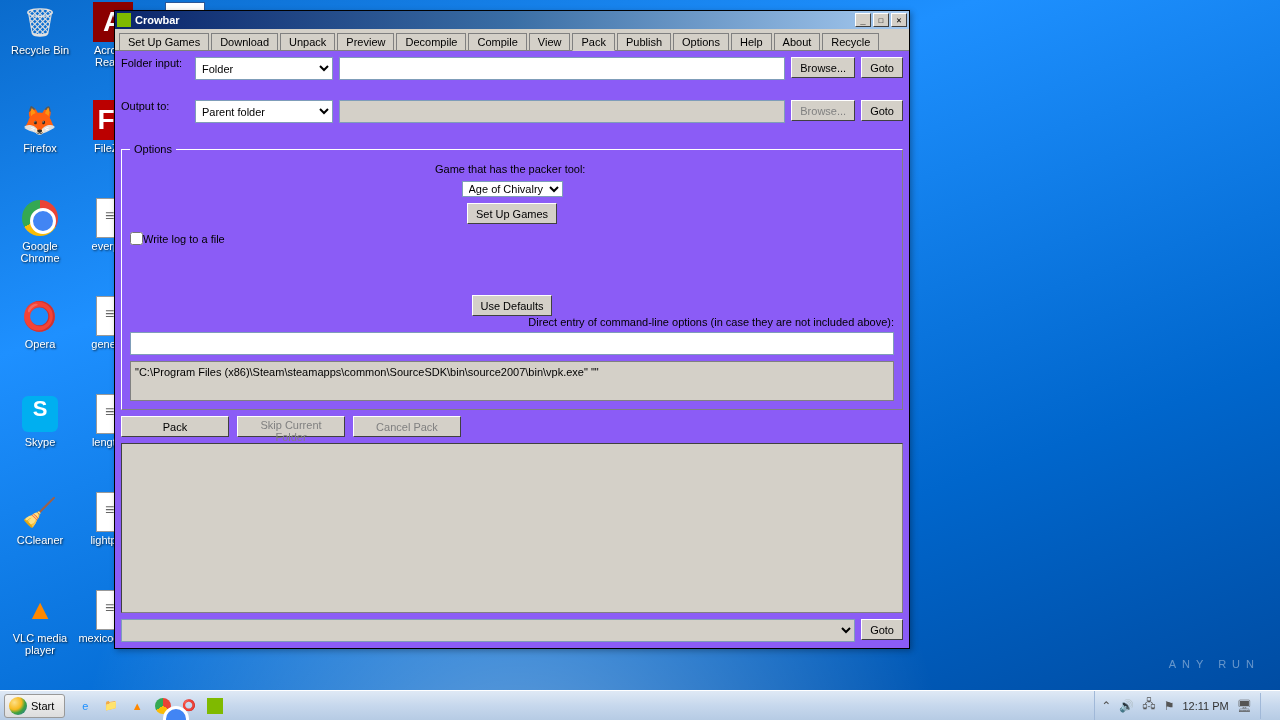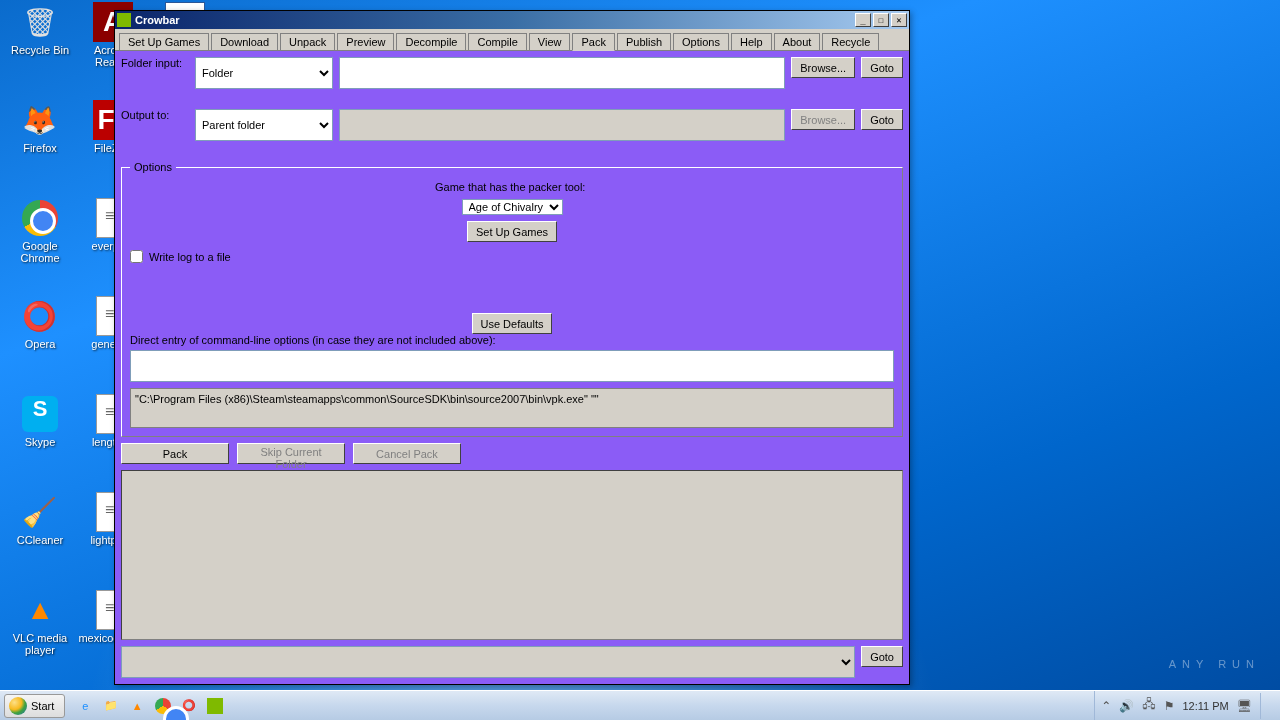--- a/index.html
+++ b/index.html
@@ -31,37 +31,37 @@
 .titlebar .ttext { font-weight: bold; flex: 1; }
 .titlebar .wbtn { width: 16px; height: 14px; background: #d4d0c8; border: 1px solid #fff; border-right-color: #404040; border-bottom-color: #404040; margin-left: 2px; color: black; font-size: 9px; text-align: center; line-height: 12px; cursor: pointer; font-family: "Marlett", monospace; }
 
 .tabbar { display: flex; padding: 4px 4px 0 4px; border-bottom: 1px solid #808080; background: #d4d0c8; }
 .tab { padding: 2px 8px; border: 1px solid #808080; border-bottom: none; margin-right: 2px; background: #d4d0c8; cursor: pointer; position: relative; }
 .tab.active { background: #d4d0c8; border-bottom: 1px solid #d4d0c8; margin-bottom: -1px; z-index: 1; }
 
 .content { padding: 6px; }
 .row { display: flex; align-items: flex-start; margin-bottom: 20px; gap: 6px; }
 .row label { width: 68px; }
-select, input[type=text] { border: 1px solid #7f9db9; background: white; height: 32px; padding: 0 2px; font-size: 11px; }
+select, input[type=text] { border: 1px solid #7f9db9; background: white; height: 23px; padding: 0 2px; font-size: 11px; }
 select.combo { width: 138px; }
 input.path { flex: 1; }
 input.path[disabled] { background: #d4d0c8; }
 .btn { background: #d4d0c8; border: 1px solid #404040; border-top-color: #fff; border-left-color: #fff; padding: 2px 8px; height: 21px; min-width: 50px; cursor: pointer; text-align: center; }
 .btn[disabled] { color: #808080; cursor: default; }
 .btn-wide { min-width: 80px; }
 
 fieldset { border: 1px solid #808080; border-top-color: #fff; border-left-color: #fff; padding: 8px; margin-bottom: 6px; position: relative; }
 fieldset > legend { padding: 0 4px; font-size: 11px; }
 .game-row { display: flex; align-items: center; gap: 6px; margin-bottom: 8px; flex-direction: column; }
 .game-row label { width: 154px; }
 .game-row select { flex: 1; }
-.chk-row { display: flex; align-items: center; gap: 6px; margin-bottom: 8px; }
+.chk-row { display: flex; align-items: center; margin-bottom: 8px; }
 .chk-row input { width: 13px; height: 13px; }
 .defaults-row { display: flex; justify-content: center; margin-top: 50px; }
-.cmdline-label { margin-bottom: 4px; display: block; }
+.cmdline-label { margin-bottom: 4px; display: block; text-align: right; }
 .cmdline-input { width: 100%; margin-bottom: 6px; }
 .cmdline-preview { width: 100%; border: 1px solid #808080; background: #d4d0c8; padding: 4px; height: 40px; font-size: 11px; }
 
 .action-row { display: flex; gap: 8px; margin-bottom: 6px; }
 .action-row .btn { width: 108px; }
 .log-area { width: 100%; height: 170px; border: 1px solid #808080; border-top-color: #404040; border-left-color: #404040; background: #d4d0c8; margin-bottom: 6px; }
 .bottom-row { display: flex; gap: 6px; }
 .bottom-row select { flex: 1; background: #d4d0c8; }
 
 

